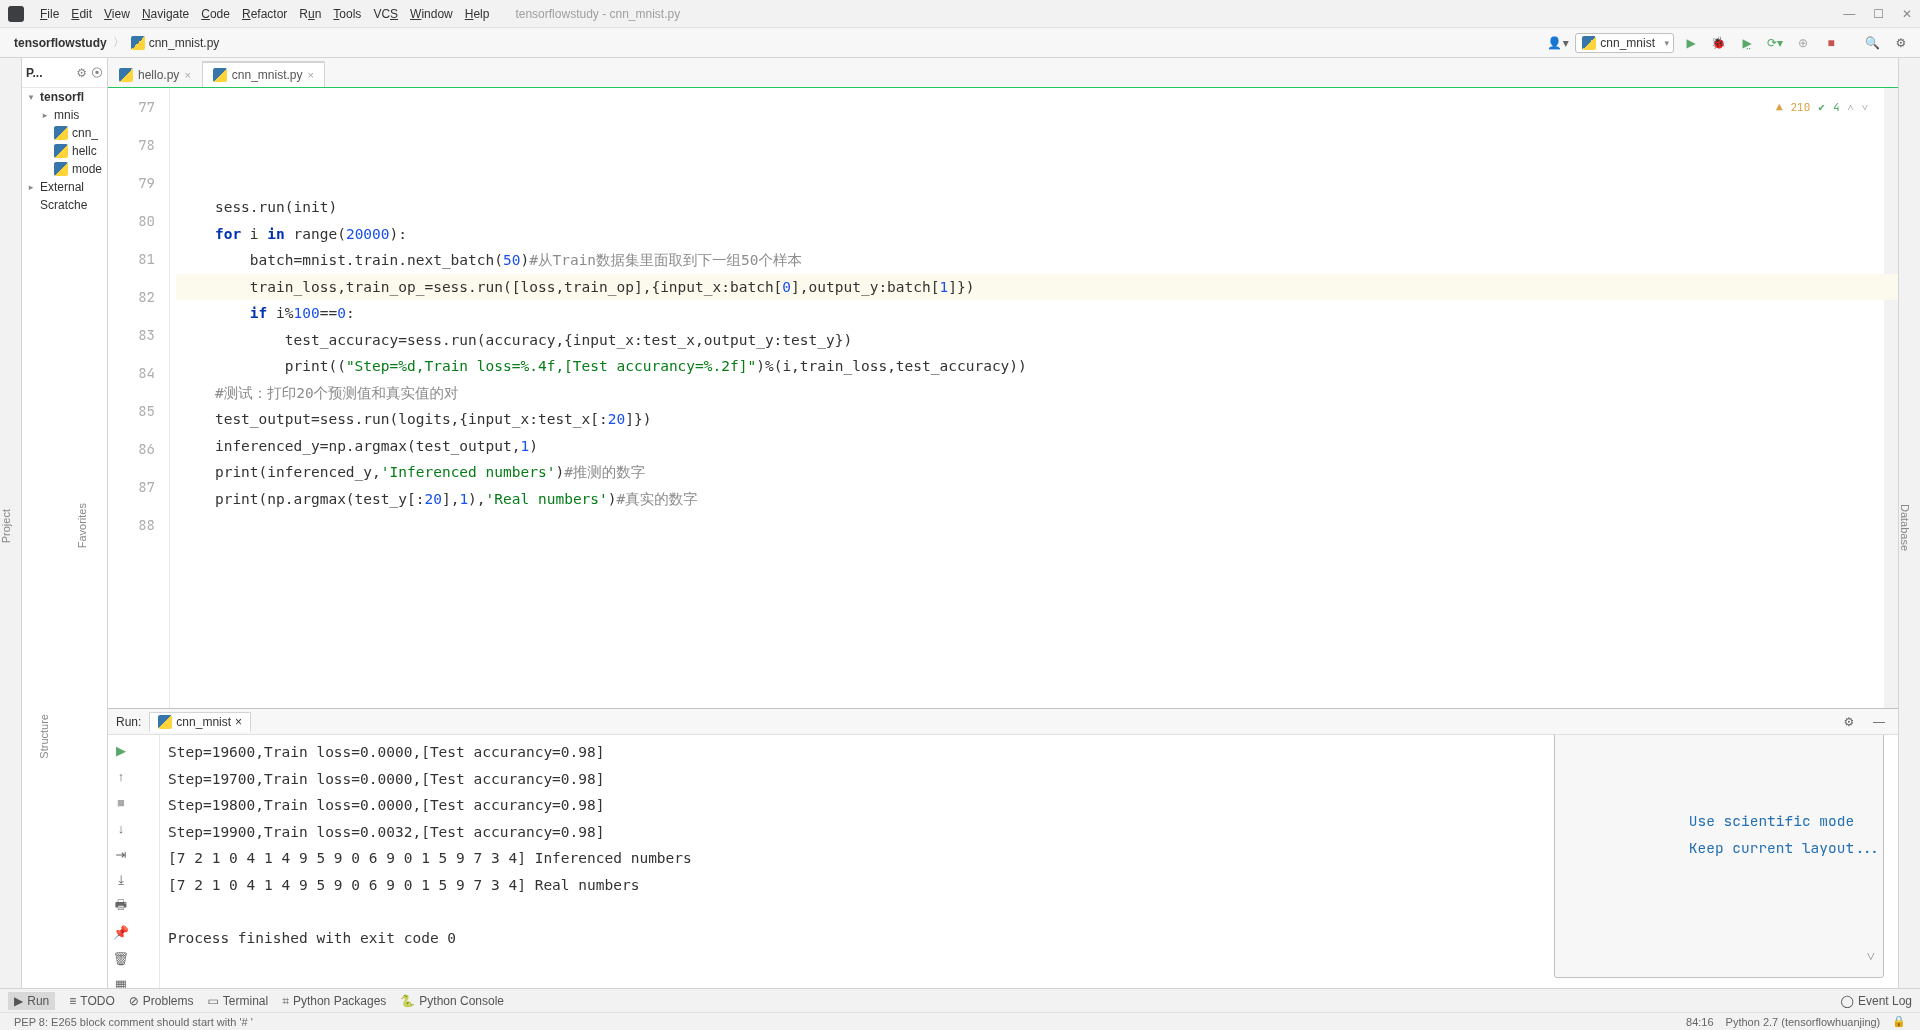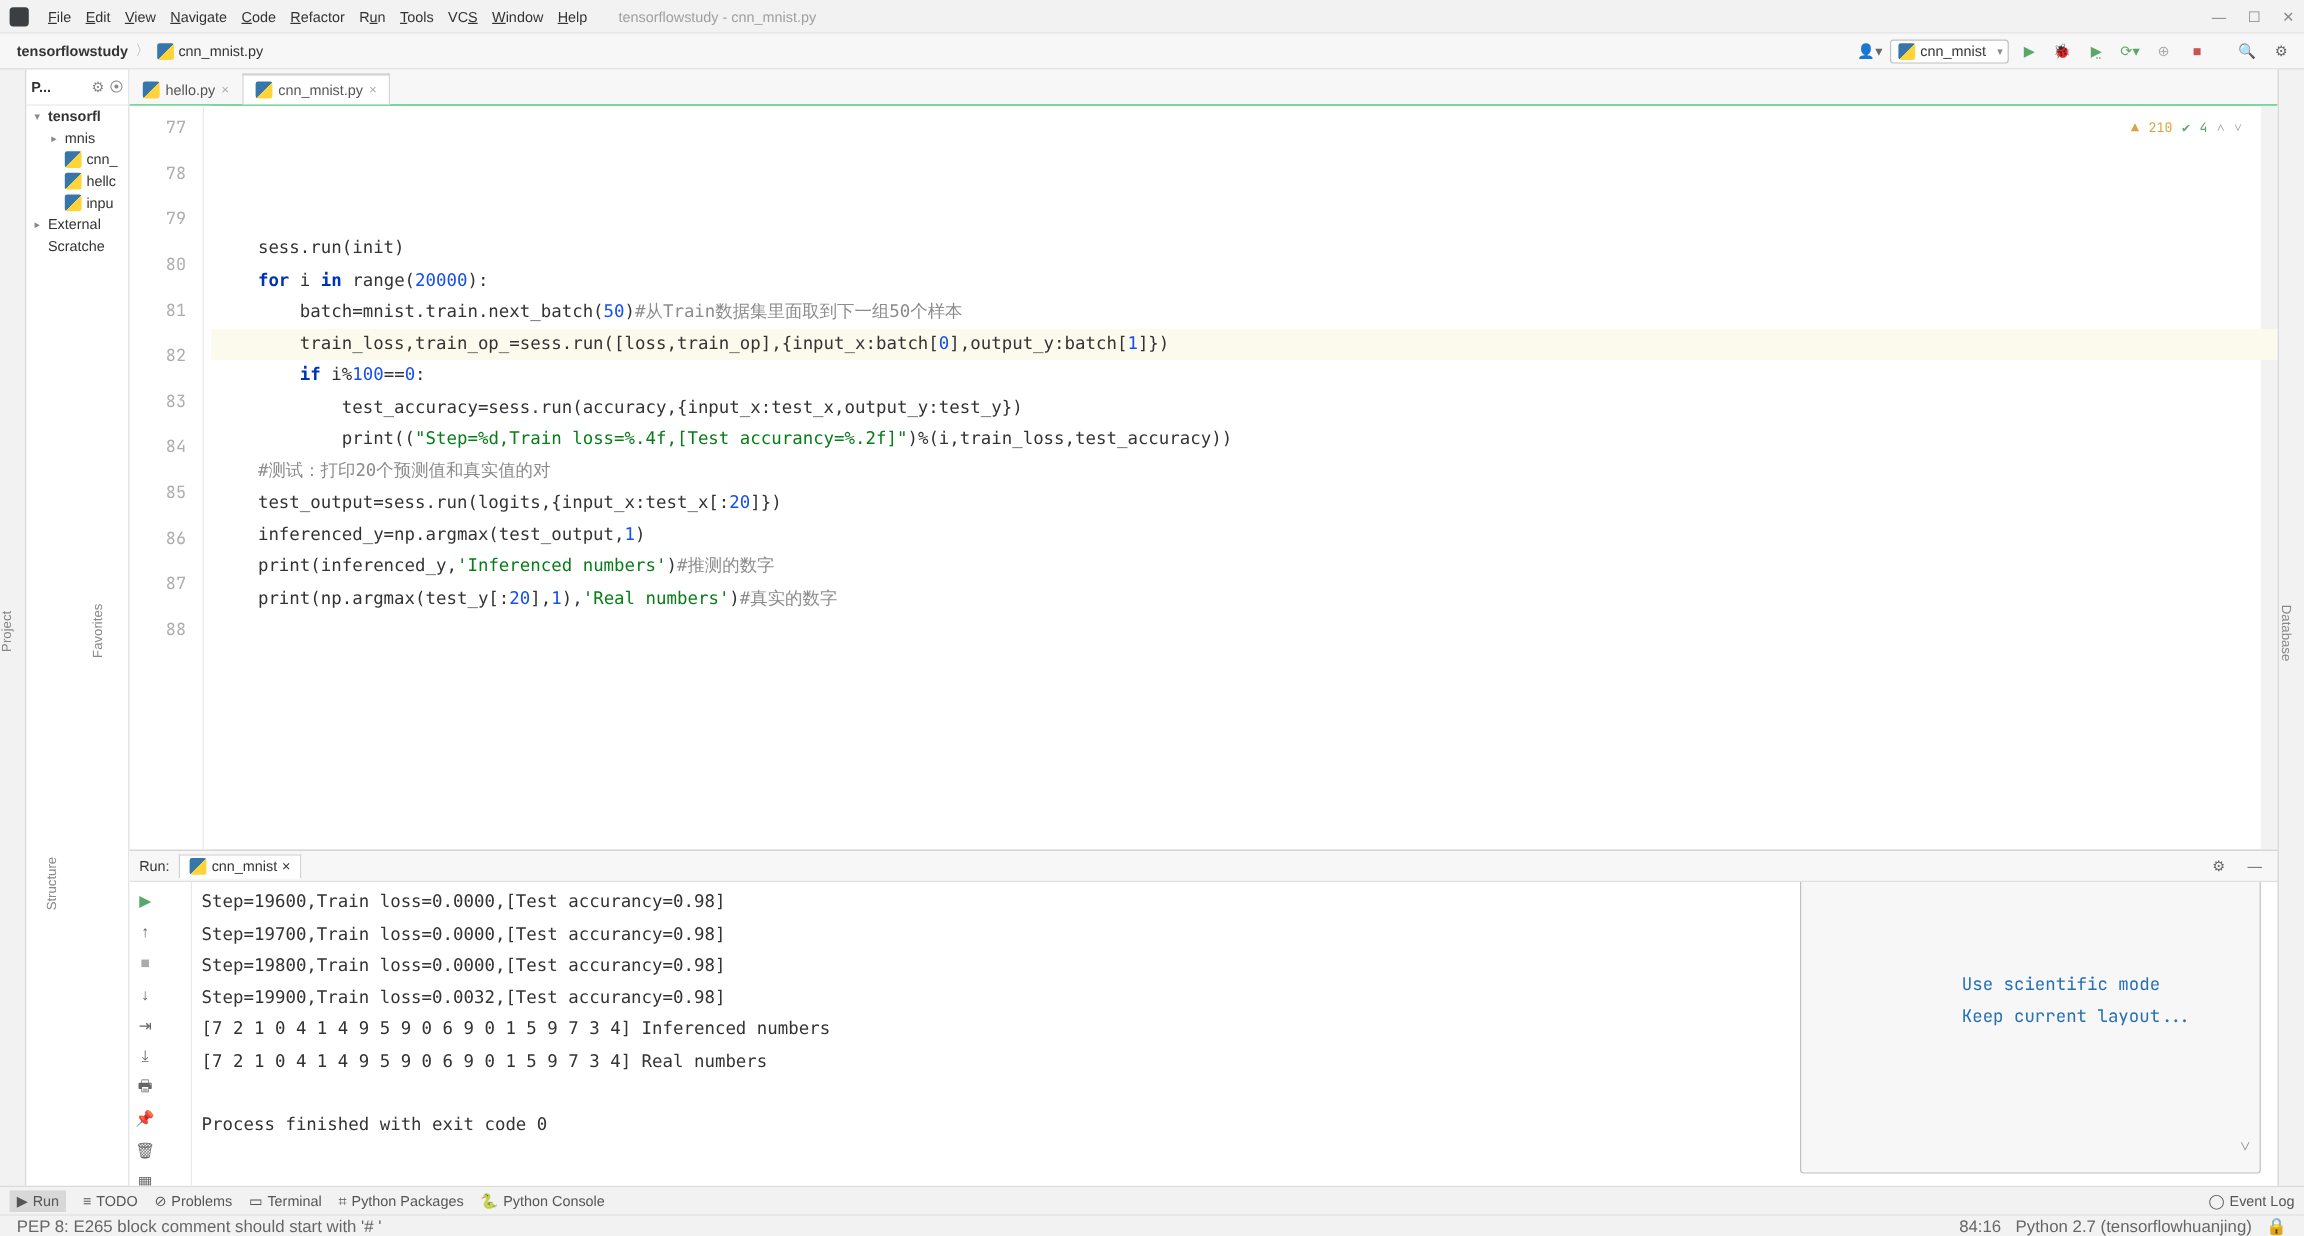--- a/index.html
+++ b/index.html
@@ -48,28 +48,28 @@
 .insp .warn{color:#d9a343;}
 .insp .ok{color:#59a869;}
 .minimap{position:absolute;right:0;top:0;bottom:0;width:14px;background:#f2f2f2;}
 .run-panel{height:280px;border-top:1px solid #c0c0c0;background:#fff;display:flex;flex-direction:column;}
 .run-header{height:26px;display:flex;align-items:center;padding:0 8px;background:#f7f7f7;border-bottom:1px solid #e0e0e0;gap:8px;}
 .run-tab{padding:2px 8px;background:#fff;border:1px solid #d4d4d4;border-bottom:1px solid #fff;display:flex;align-items:center;gap:4px;}
 .run-body{flex:1;display:flex;overflow:hidden;}
 .run-tools{width:52px;display:flex;flex-wrap:wrap;align-content:flex-start;border-right:1px solid #e8e8e8;padding:4px 2px;gap:4px;}
 .run-tools .tb-btn{width:22px;height:22px;font-size:13px;}
 .console{flex:1;overflow:auto;font-family:"JetBrains Mono","Consolas",monospace;font-size:14.5px;line-height:26.5px;padding:4px 8px;white-space:pre;position:relative;}
-.notif{position:absolute;right:14px;bottom:10px;width:384px;background:#f7f7f7;border:1px solid #c0c0c0;border-radius:3px;padding:10px 24px 10px 12px;color:#333;}
+.notif{position:absolute;right:14px;bottom:10px;width:330px;background:#f7f7f7;border:1px solid #c0c0c0;border-radius:3px;padding:10px 24px 10px 12px;color:#333;}
 .notif .links a{color:#2470b3;text-decoration:none;margin-right:10px;cursor:pointer;}
 .notif .chev-d{position:absolute;right:8px;bottom:8px;color:#888;}
 .bottom-tools{height:24px;background:#f2f2f2;border-top:1px solid #d4d4d4;display:flex;align-items:center;padding:0 8px;gap:14px;font-size:12px;color:#555;}
 .bottom-tools .bt{display:flex;align-items:center;gap:4px;cursor:pointer;}
 .bottom-tools .bt.active{background:#d8d8d8;padding:2px 6px;}
 .bottom-tools .spacer{flex:1;}
-.statusbar{height:18px;background:#f2f2f2;border-top:1px solid #e0e0e0;display:flex;align-items:center;padding:0 8px;font-size:14px;color:#666;}
+.statusbar{height:18px;background:#f2f2f2;border-top:1px solid #e0e0e0;display:flex;align-items:center;padding:0 8px;font-size:11px;color:#666;}
 .statusbar .spacer{flex:1;}
 .statusbar .sb{padding:0 6px;}
 </style>
 </head>
 <body>
 
 <div class="titlebar">
   <span class="logo"></span>
   <span class="menubar-item"><u>F</u>ile</span>
   <span class="menubar-item"><u>E</u>dit</span>
@@ -143,21 +143,21 @@
           <span>cnn_</span>
         </div>
         <div class="tree-row" style="padding-left: 18px;">
           <span class="chev"></span>
           <span class="py-icon"></span>
           <span>hellc</span>
         </div>
         <div class="tree-row" style="padding-left: 18px;">
           <span class="chev"></span>
           <span class="py-icon"></span>
-          <span>inpu</span>
+          <span>mode</span>
         </div>
         <div class="tree-row" style="padding-left: 4px;">
           <span class="chev">▸</span>
           <span>External</span>
         </div>
         <div class="tree-row" style="padding-left: 4px;">
           <span class="chev"></span>
           <span>Scratche</span>
         </div>
       </div>

